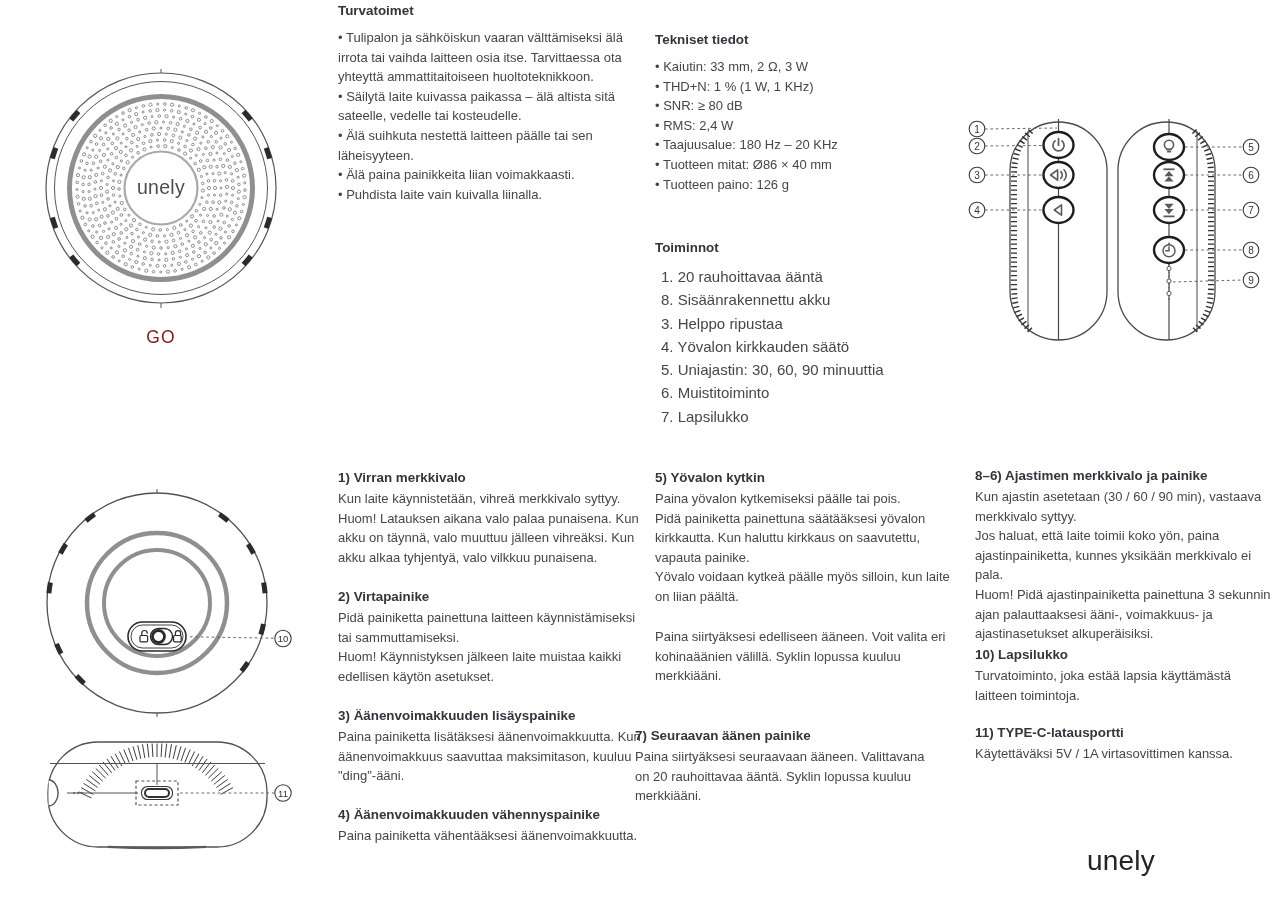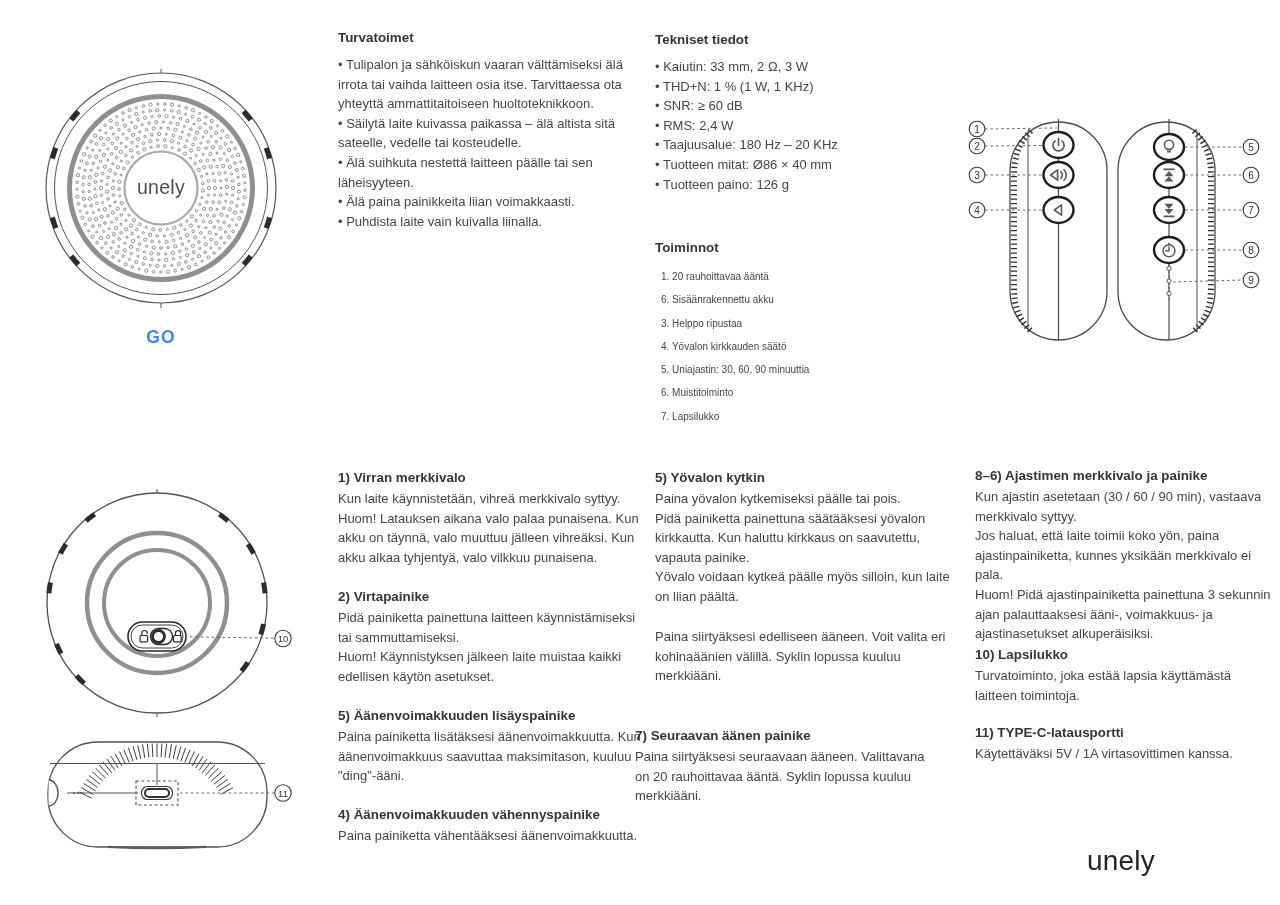--- a/index.html
+++ b/index.html
@@ -4,23 +4,23 @@
 <style>
   html,body{margin:0;padding:0;background:#fff;}
   .page{position:relative;width:1280px;height:905px;background:#ffffff;overflow:hidden;
         font-family:"Liberation Sans",sans-serif;color:#45454d;}
   .abs{position:absolute;}
   .h{font-size:13.4px;font-weight:700;color:#34343d;margin:0 0 8px 0;line-height:19px;}
   .sec .h{margin:0 0 2px 0;}
   .body{font-size:13px;line-height:19.6px;color:#45454d;white-space:pre-line;}
   .blist .b{font-size:13px;line-height:19.6px;color:#45454d;}
   .blist .b::before{content:"• ";}
-  .fnlist .f{font-size:10px;line-height:23.3px;color:#45454d;padding-left:6px;}
+  .fnlist .f{font-size:15px;line-height:23.3px;color:#45454d;padding-left:6px;}
   .sec{position:absolute;}
-  .go{font-size:17.5px;font-weight:700;letter-spacing:1.2px;color:#3b82f6;text-align:center;}
+  .go{font-size:17.5px;font-weight:400;letter-spacing:1.2px;color:#7f1d1d;text-align:center;}
   .wordmark{font-size:28px;font-weight:300;color:#232328;letter-spacing:0.2px;}
   svg{display:block;}
 </style>
 </head>
 <body>
 
 <div class="page">
 
   <svg class="abs" style="left:20px;top:33px" width="300" height="312" viewBox="0 0 300 312">
     <line x1="141" y1="36" x2="141" y2="50" stroke="#55555c" stroke-width="1"></line>
@@ -478,49 +478,49 @@
         <circle cx="216.4" cy="192.0" r="1.05"></circle>
         <circle cx="213.0" cy="198.3" r="1.33"></circle>
         <circle cx="209.0" cy="204.3" r="1.61"></circle>
         <circle cx="204.5" cy="210.0" r="1.05"></circle>
       </g>
     <circle cx="141" cy="155" r="36.5" fill="#fff" stroke="#a9a9ae" stroke-width="2.2"></circle>
     <text x="141" y="161" text-anchor="middle" font-size="19.5" font-weight="300" fill="#4b4b53" style="letter-spacing:.3px">unely</text>
   </svg>
   <div class="abs go" style="left:20px;top:327px;width:282px">GO</div>
 
-  <div class="abs" style="left:338px;top:28px;width:312px">
+  <div class="abs" style="left:338px;top:1px;width:312px">
     <div class="h">Turvatoimet</div>
     <div class="blist">
       <div class="b">Tulipalon ja sähköiskun vaaran välttämiseksi älä irrota tai vaihda laitteen osia itse. Tarvittaessa ota yhteyttä ammattitaitoiseen huoltoteknikkoon.</div>
       <div class="b">Säilytä laite kuivassa paikassa – älä altista sitä sateelle, vedelle tai kosteudelle.</div>
       <div class="b">Älä suihkuta nestettä laitteen päälle tai sen läheisyyteen.</div>
       <div class="b">Älä paina painikkeita liian voimakkaasti.</div>
       <div class="b">Puhdista laite vain kuivalla liinalla.</div>
     </div>
   </div>
 
   <div class="abs" style="left:655px;top:30px;width:300px">
     <div class="h">Tekniset tiedot</div>
     <div class="blist">
       <div class="b">Kaiutin: 33 mm, 2 Ω, 3 W</div>
       <div class="b">THD+N: 1 % (1 W, 1 KHz)</div>
-      <div class="b">SNR: ≥ 60 dB</div>
+      <div class="b">SNR: ≥ 80 dB</div>
       <div class="b">RMS: 2,4 W</div>
       <div class="b">Taajuusalue: 180 Hz – 20 KHz</div>
       <div class="b">Tuotteen mitat: Ø86 × 40 mm</div>
       <div class="b">Tuotteen paino: 126 g</div>
     </div>
   </div>
 
   <div class="abs" style="left:655px;top:238px;width:300px">
     <div class="h">Toiminnot</div>
     <div class="fnlist">
       <div class="f">1. 20 rauhoittavaa ääntä</div>
-      <div class="f">6. Sisäänrakennettu akku</div>
+      <div class="f">8. Sisäänrakennettu akku</div>
       <div class="f">3. Helppo ripustaa</div>
       <div class="f">4. Yövalon kirkkauden säätö</div>
       <div class="f">5. Uniajastin: 30, 60, 90 minuuttia</div>
       <div class="f">6. Muistitoiminto</div>
       <div class="f">7. Lapsilukko</div>
     </div>
   </div>
 
   <svg class="abs" style="left:955px;top:100px" width="325" height="250" viewBox="0 0 325 250">
 
@@ -732,21 +732,21 @@
     <div class="h">1) Virran merkkivalo</div>
     <div class="body">Kun laite käynnistetään, vihreä merkkivalo syttyy.
 Huom! Latauksen aikana valo palaa punaisena. Kun akku on täynnä, valo muuttuu jälleen vihreäksi. Kun akku alkaa tyhjentyä, valo vilkkuu punaisena.</div>
   </div>
   <div class="sec" style="left:338px;top:587px;width:312px">
     <div class="h">2) Virtapainike</div>
     <div class="body">Pidä painiketta painettuna laitteen käynnistämiseksi tai sammuttamiseksi.
 Huom! Käynnistyksen jälkeen laite muistaa kaikki edellisen käytön asetukset.</div>
   </div>
   <div class="sec" style="left:338px;top:706px;width:312px">
-    <div class="h">5) Äänenvoimakkuuden lisäyspainike</div>
+    <div class="h">3) Äänenvoimakkuuden lisäyspainike</div>
     <div class="body">Paina painiketta lisätäksesi äänenvoimakkuutta. Kun äänenvoimakkuus saavuttaa maksimitason, kuuluu "ding"-ääni.</div>
   </div>
   <div class="sec" style="left:338px;top:805px;width:312px">
     <div class="h">4) Äänenvoimakkuuden vähennyspainike</div>
     <div class="body">Paina painiketta vähentääksesi äänenvoimakkuutta.</div>
   </div>
 
   <div class="sec" style="left:655px;top:468px;width:300px">
     <div class="h">5) Yövalon kytkin</div>
     <div class="body">Paina yövalon kytkemiseksi päälle tai pois.

